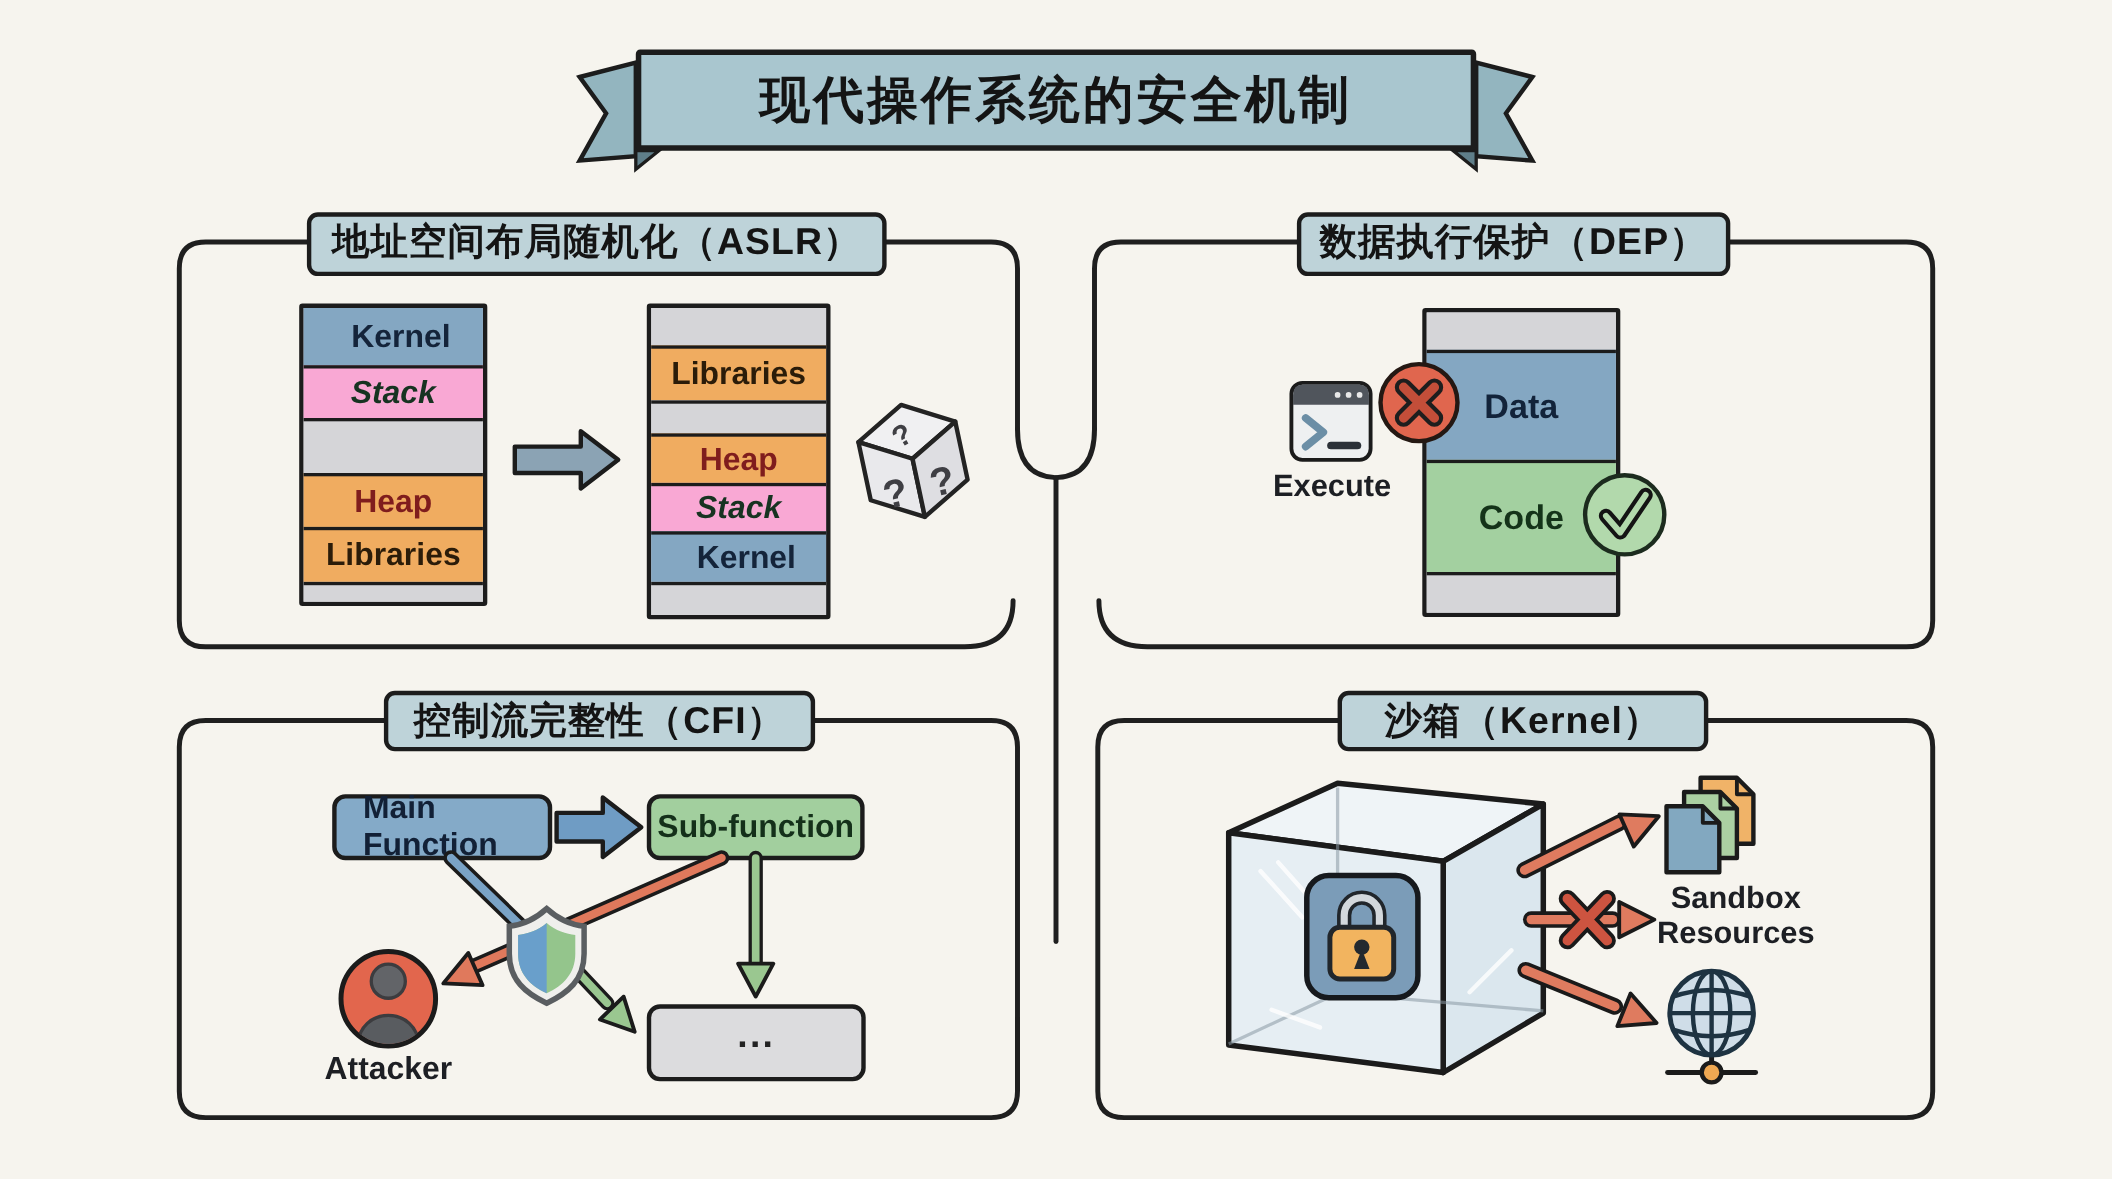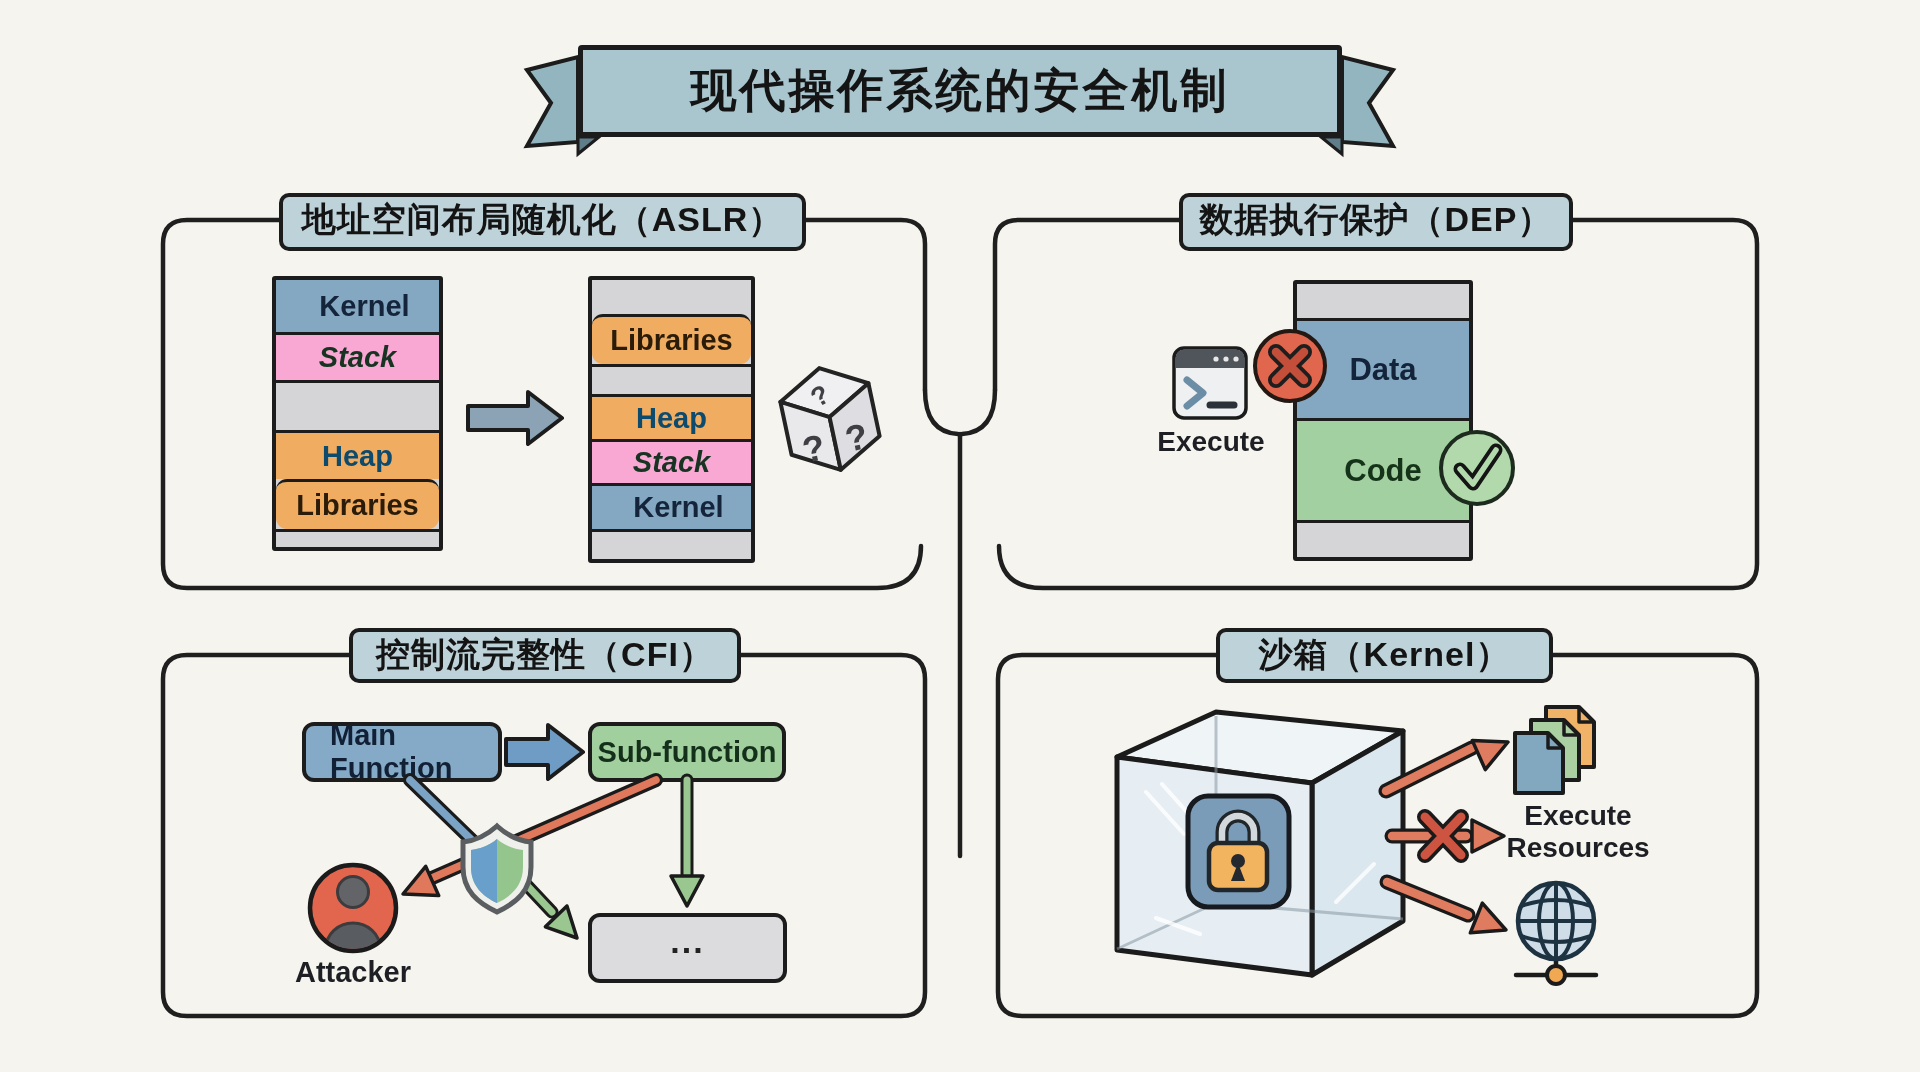--- a/index.html
+++ b/index.html
@@ -38,22 +38,22 @@
   }
   .mrow{
     display:flex;align-items:center;justify-content:center;
     font-size:29px;font-weight:600;box-sizing:border-box;
     border-top:3px solid #1c1c1c;
   }
   .mrow:first-child{border-top:none;}
   .c-kernel{background:#84a7c2;color:#14243a;padding-left:14px;}
   .c-stack{background:#f9a8d4;color:#173321;font-style:italic;}
   .c-free{background:#d5d5d8;}
-  .c-heap{background:#f0ac60;color:#0c4a6e;text-align:center;}
-  .c-libs{background:#f0ac60;color:#2b1c09;border-radius:11px;}
+  .c-heap{background:#f0ac60;color:#7f1d1d;text-align:center;}
+  .c-libs{background:#f0ac60;color:#2b1c09;}
   .c-data{background:#84a7c2;color:#12233a;font-size:31px;}
   .c-code{background:#a3d0a0;color:#143319;font-size:31px;}
 
   
   .fbox{
     position:absolute;border:4px solid #1c1c1c;border-radius:12px;
     display:flex;align-items:center;justify-content:center;
     font-size:29px;font-weight:700;z-index:2;box-sizing:border-box;
   }
   .b-main{background:#84aac8;color:#122036;padding-left:24px;}
@@ -298,15 +298,15 @@
       <circle cx="1556" cy="921" r="38" fill="#cfdde8" stroke="#1e3342" stroke-width="4.5"></circle>
       <ellipse cx="1556" cy="921" rx="17" ry="38" fill="none" stroke="#1e3342" stroke-width="4"></ellipse>
       <path d="M1556 883 V959" stroke="#1e3342" stroke-width="4"></path>
       <path d="M1521 906 Q1556 894 1591 906 M1521 936 Q1556 948 1591 936 M1518 921 H1594" fill="none" stroke="#1e3342" stroke-width="4"></path>
       <circle cx="1556" cy="975" r="9" fill="#f0a852" stroke="#1b1b1b" stroke-width="4"></circle>
     </g>
   </svg>
 
   <div class="lbl lbl-exec">Execute</div>
   <div class="lbl lbl-attacker">Attacker</div>
-  <div class="lbl lbl-sysres">Execute Resources</div>
+  <div class="lbl lbl-sysres">Sandbox Resources</div>
 
 </div>
 
 </body></html>

